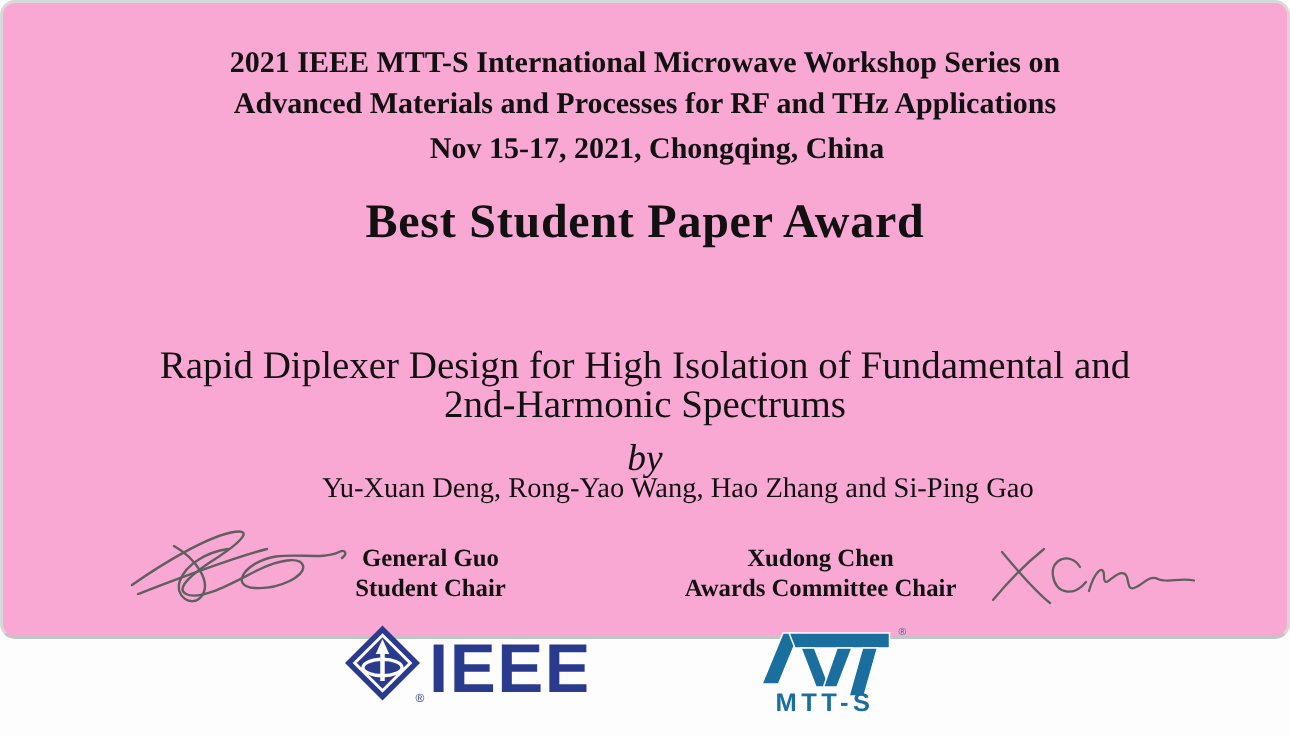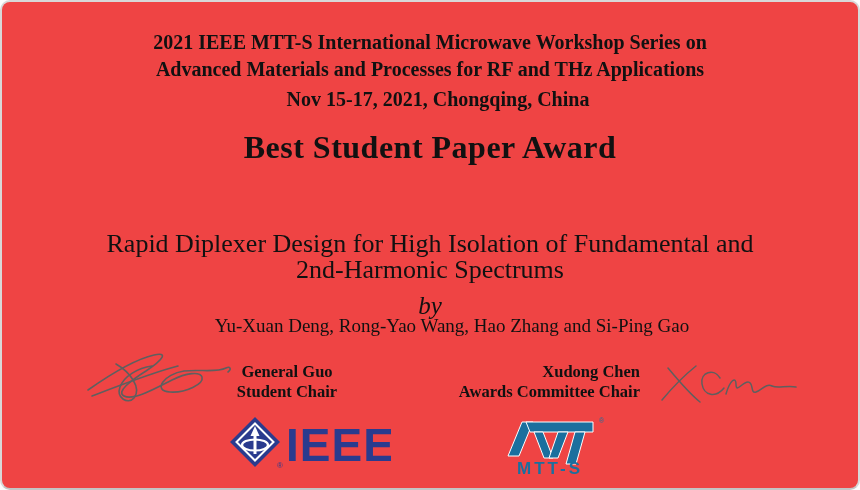--- a/index.html
+++ b/index.html
@@ -5,22 +5,22 @@
   * { margin: 0; padding: 0; box-sizing: border-box; }
   html, body {
     width: 860px; height: 490px;
     background: #fdfdfd;
     font-family: "Liberation Serif", "DejaVu Serif", serif;
     color: #111;
     overflow: hidden;
   }
   .certificate {
     position: relative;
-    width: 860px; height: 490px;
-    background: #ef4444;
+    width: 860px; height: 426px;
+    background: #f9a8d4;
     border: 2px solid #d8d8d8;
     border-bottom-color: #c4c4c4;
     border-radius: 10px;
   }
   .abs { position: absolute; left: 0; right: 0; text-align: center; }
 
   .header-line {
     top: 0;
     font-weight: bold;
     font-size: 20px;
@@ -67,21 +67,21 @@
 
   .chair-block {
     position: absolute;
     top: 360px;
     text-align: center;
     font-weight: bold;
     font-size: 16.5px;
     line-height: 20px;
   }
   .chair-left  { left: 190px; width: 190px; }
-  .chair-right { left: 408px; width: 230px; text-align: right; }
+  .chair-right { left: 430px; width: 230px; }
 
   .signature { position: absolute; }
   .signature-left  { left: 80px;  top: 344px; width: 155px; height: 64px; }
   .signature-right { left: 646px; top: 352px; width: 160px; height: 58px; }
 
   .logo { position: absolute; }
   .ieee-logo { left: 227px; top: 414px; width: 162px; height: 54px; }
   .mtts-logo { left: 494px; top: 412px; width: 112px; height: 64px; }
 </style>
 </head>

